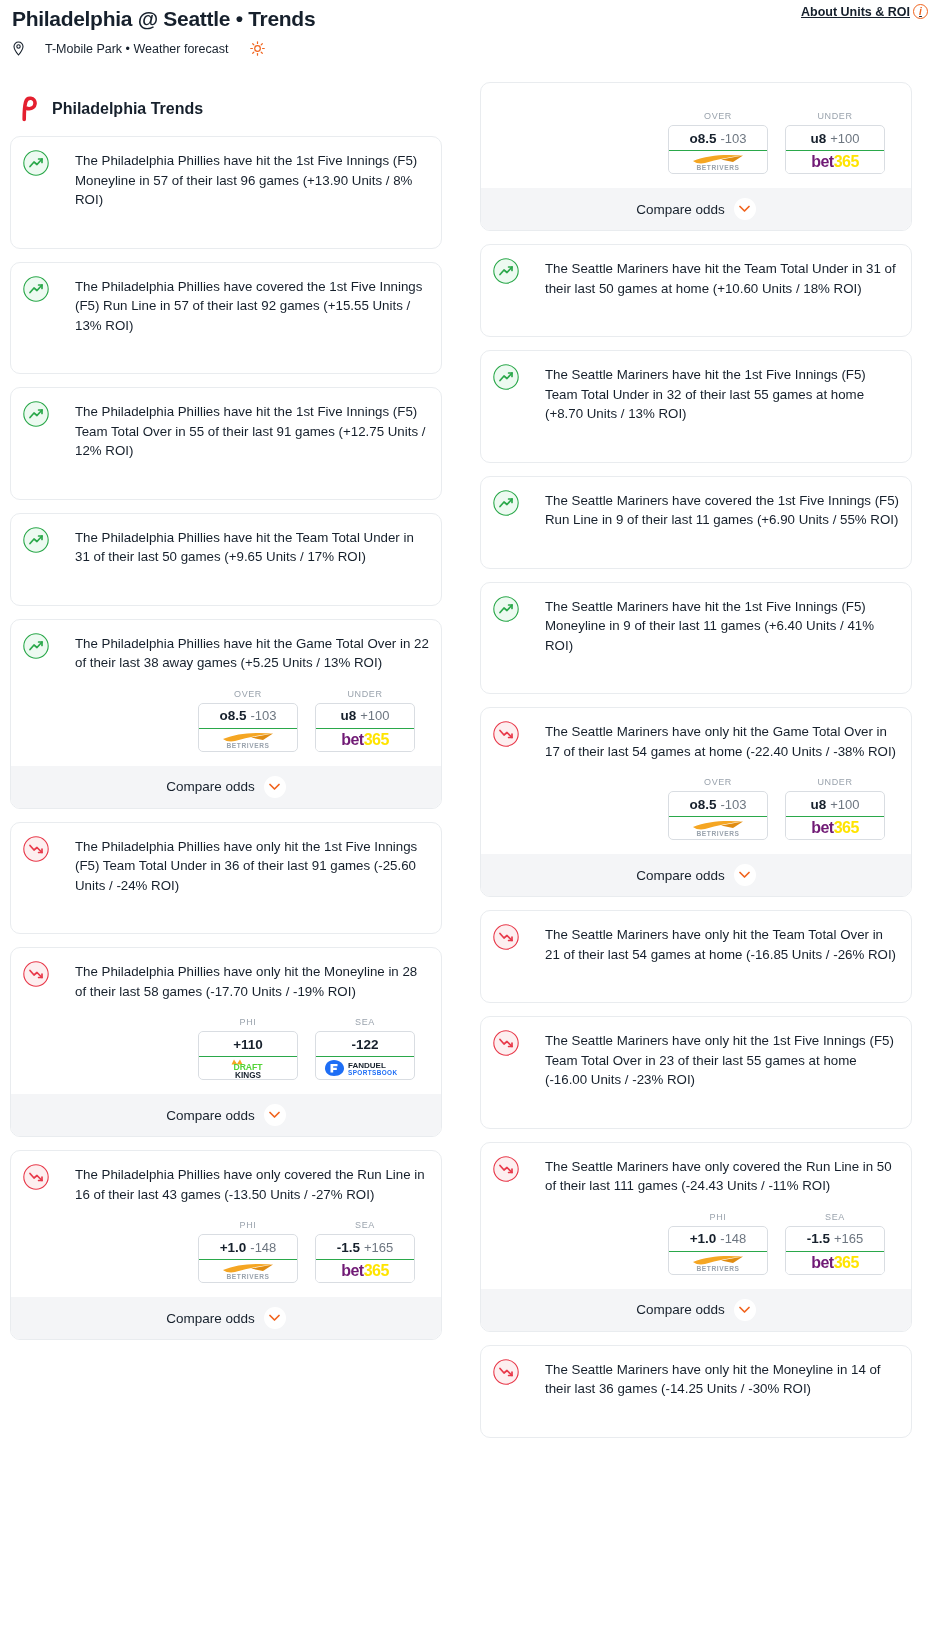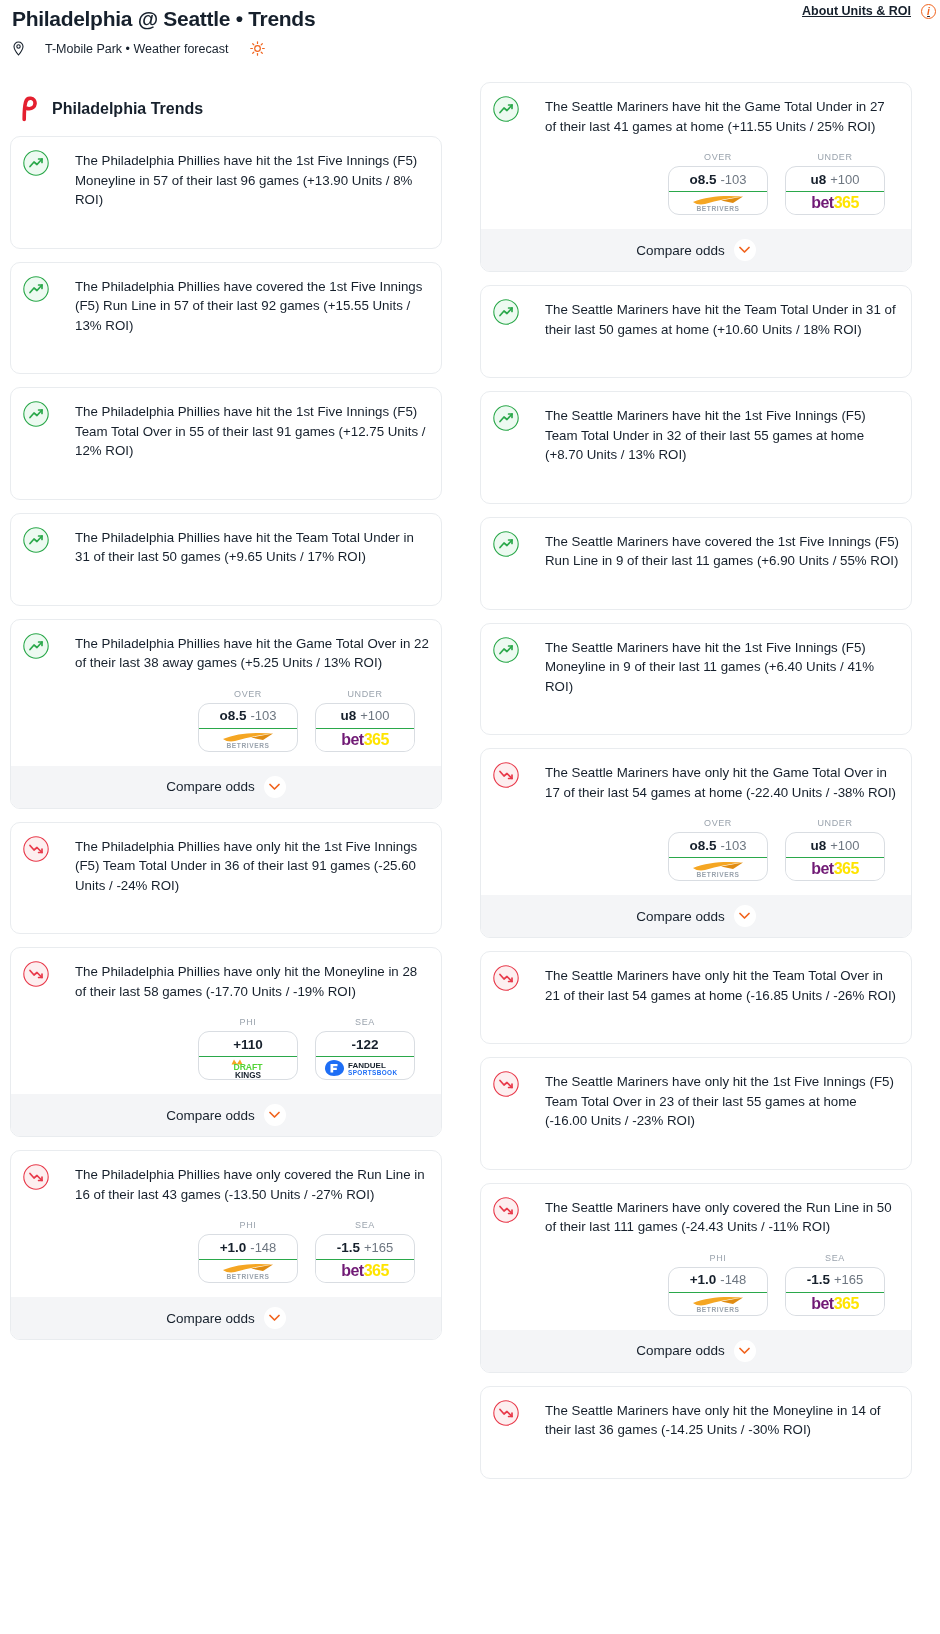--- a/index.html
+++ b/index.html
@@ -15,22 +15,22 @@
   .header { position: relative; padding: 6px 12px 0 12px; }
   .page-title {
     font-size: 21px;
     font-weight: bold;
     letter-spacing: -0.3px;
     color: #16202c;
     line-height: 26px;
   }
   .about-link {
     position: absolute;
-    top: 4px; right: 4px;
-    display: flex; align-items: flex-start; gap: 10px;
+    top: 4px; right: 12px;
+    display: flex; align-items: center; gap: 3px;
     font-size: 12.5px; font-weight: bold; color: #16202c;
     white-space: nowrap;
   }
   .info-circle {
     width: 15px; height: 15px; border-radius: 50%;
     border: 1.6px solid #f0641e; color: #f0641e;
     font-size: 10px; font-weight: bold; font-style: italic;
     display: flex; align-items: center; justify-content: center;
     line-height: 1;
   }
@@ -76,21 +76,21 @@
     display: flex; justify-content: flex-end; gap: 17px;
     margin-top: 16px; padding-right: 14px;
   }
   .odds-cell { width: 100px; }
   .odds-label {
     text-align: center; font-size: 9px; letter-spacing: 0.6px;
     color: #9aa3ad; margin-bottom: 4px; font-weight: normal;
   }
   .odds-box {
     border: 1px solid #d9dde2;
-    border-radius: 11px;
+    border-radius: 5px;
     overflow: hidden;
     background: #fff;
   }
   .odds-price {
     border-bottom: 1px solid #2aa84a;
     height: 25px; display: flex; align-items: center;
     justify-content: center; gap: 4px;
     font-size: 13.5px; font-weight: bold; color: #16202c;
   }
   .odds-price .pt-sec { font-weight: normal; color: #6d7680; font-size: 13px; }
@@ -364,28 +364,20 @@
           <span class="chev-btn">
             <svg width="11" height="8" viewBox="0 0 11 8">
               <path d="M1 1.5 L5.5 6 L10 1.5" fill="none" stroke="#f0641e" stroke-width="1.7" stroke-linecap="round" stroke-linejoin="round"></path>
             </svg>
           </span>
         </div>
       </div>
     </div>
     <div class="col">
       <div class="card">
-        <div class="card-body">
-          <span class="trend-icon"><svg width="26" height="26" viewBox="0 0 26 26">
-              <circle cx="13" cy="13" r="12.2" fill="#edfaf1" stroke="#2aa84a" stroke-width="1.1"></circle>
-              <path d="M7 16.5 L11 12 L14 14.5 L19 9" fill="none" stroke="#2aa84a" stroke-width="1.7" stroke-linecap="round" stroke-linejoin="round"></path>
-              <path d="M15.6 9 L19 9 L19 12.4" fill="none" stroke="#2aa84a" stroke-width="1.7" stroke-linecap="round" stroke-linejoin="round"></path>
-            </svg></span>
-          <span class="trend-text">The Seattle Mariners have hit the Game Total Under in 27 of their last 41 games at home (+11.55 Units / 25% ROI)</span>
-        </div>
         <div class="odds-row">
           <div class="odds-cell">
             <div class="odds-label">OVER</div>
             <div class="odds-box">
               <div class="odds-price">
                 <span>o8.5</span>
                 <span class="pt-sec">-103</span>
               </div>
               <div class="book-strip">
                 <svg width="74" height="20" viewBox="0 0 74 20">

